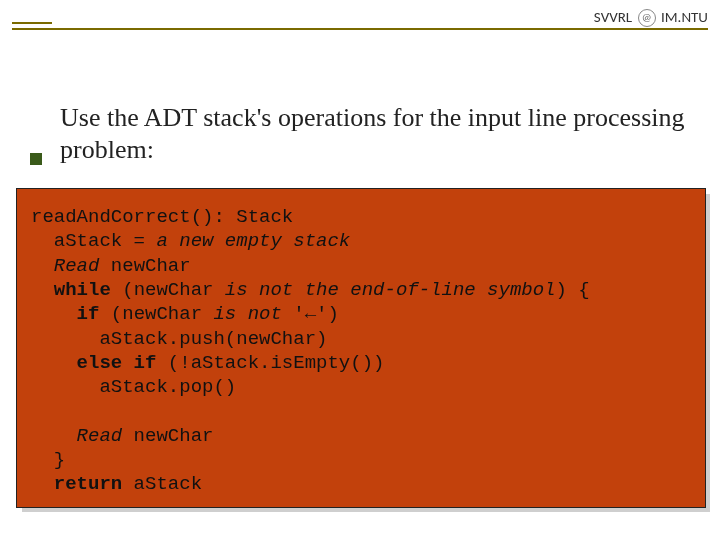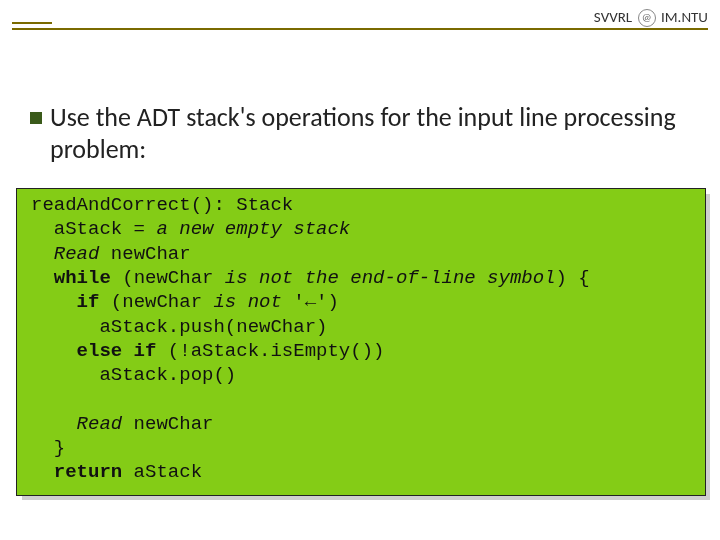--- a/index.html
+++ b/index.html
@@ -65,22 +65,23 @@
     margin: 4px 0 0 0;
   }
   .body {
     position: absolute;
     top: 102px;
     left: 30px;
     right: 18px;
   }
   .bullet-row {
     display: flex;
-    align-items: flex-start;
-    gap: 8px;
+    align-items: flex-end;
+    gap: 18px;
+    font-family: Liberation Serif, serif;
   }
   .bullet {
     width: 12px;
     height: 12px;
     background: #3a5a1a;
     margin-top: 10px;
     flex: none;
   }
   .bullet-text {
     font-size: 26px;
@@ -94,23 +95,23 @@
     right: 14px;
   }
   .codebox-shadow {
     position: absolute;
     top: 6px; left: 6px; right: -4px; bottom: -4px;
     background: #cfcfcf;
     z-index: 0;
   }
   .codebox {
     position: relative;
-    background: #84cc16;
+    background: #c2410c;
     border: 1.5px solid #222;
-    padding: 4px 14px 10px 14px;
+    padding: 16px 14px 10px 14px;
     z-index: 1;
     font-family: "Courier New", Courier, monospace;
     font-size: 19px;
     line-height: 1.28;
     color: #111;
     white-space: pre;
   }
   .codebox .kw { font-weight: bold; font-style: normal; }
   .codebox .it { font-style: italic; }
   .footer {

